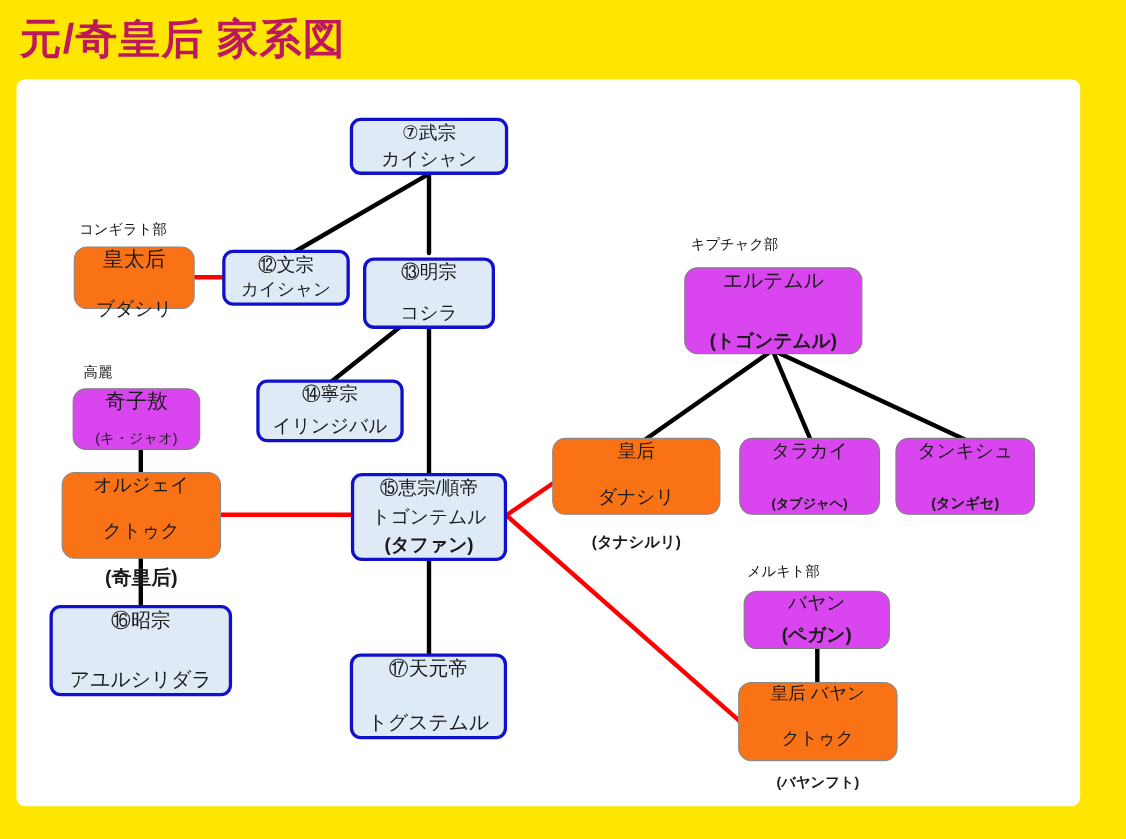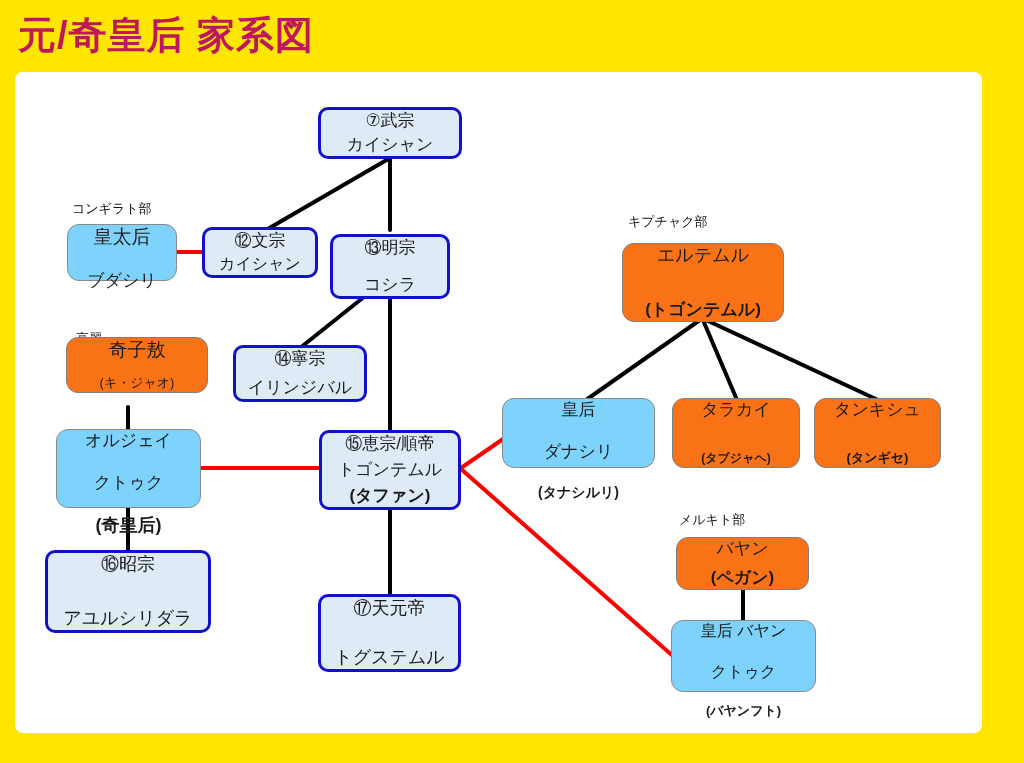--- a/index.html
+++ b/index.html
@@ -4,22 +4,22 @@
 <style>
   html,body{margin:0;padding:0;}
   body{font-family:"Liberation Sans","DejaVu Sans",sans-serif;}
   .stage{position:relative;width:1024px;height:763px;background:#FFE600;overflow:hidden;}
   .panel{position:absolute;left:15px;top:72px;width:967px;height:661px;background:#ffffff;border-radius:8px;}
   .title{position:absolute;left:18px;top:10px;font-size:38px;font-weight:800;color:#be185d;letter-spacing:1px;white-space:nowrap;}
   .lines{position:absolute;left:0;top:0;}
   .node{position:absolute;box-sizing:border-box;display:flex;flex-direction:column;align-items:center;justify-content:space-between;
         text-align:center;line-height:1.3;color:#1a1a1a;border-radius:12px;}
   .emperor{background:#DEEBF7;border:3.5px solid #1111CC;border-radius:10px;}
-  .relative{background:#f97316;border:1.5px solid #7F7F7F;}
-  .consort{background:#7dd3fc;border:1.5px solid #8A8A8A;gap:20px;}
+  .relative{background:#d946ef;border:1.5px solid #7F7F7F;}
+  .consort{background:#f97316;border:1.5px solid #8A8A8A;gap:20px;}
   .group-label{position:absolute;font-size:13px;color:#111;white-space:nowrap;}
   .ln{display:block;white-space:nowrap;}
   .s12{font-size:12px}.s13{font-size:13px}.s14{font-size:14px}.s16{font-size:16px}
   .s17{font-size:17px}.s18{font-size:18px}.s19{font-size:19px}
   .b{font-weight:bold;}
 </style>
 </head>
 <body>
 
 <div class="stage">
@@ -72,21 +72,21 @@
   <div class="node emperor" style="left:330px;top:234px;width:120px;height:65px">
     <span class="ln s17">⑬明宗</span>
     <span class="ln s17">コシラ</span>
   </div>
 
   <div class="node relative" style="left:622px;top:243px;width:162px;height:79px">
     <span class="ln s18">エルテムル</span>
     <span class="ln s17 b">(トゴンテムル)</span>
   </div>
 
-  <div class="node relative" style="left:66px;top:337px;width:142px;height:56px">
+  <div class="node relative" style="left:66px;top:353px;width:116px;height:56px">
     <span class="ln s19">奇子敖</span>
     <span class="ln s13">(キ・ジャオ)</span>
   </div>
 
   <div class="node consort" style="left:502px;top:398px;width:153px;height:70px">
     <span class="ln s17">皇后</span>
     <span class="ln s17">ダナシリ</span>
     <span class="ln s14 b">(タナシルリ)</span>
   </div>
 

